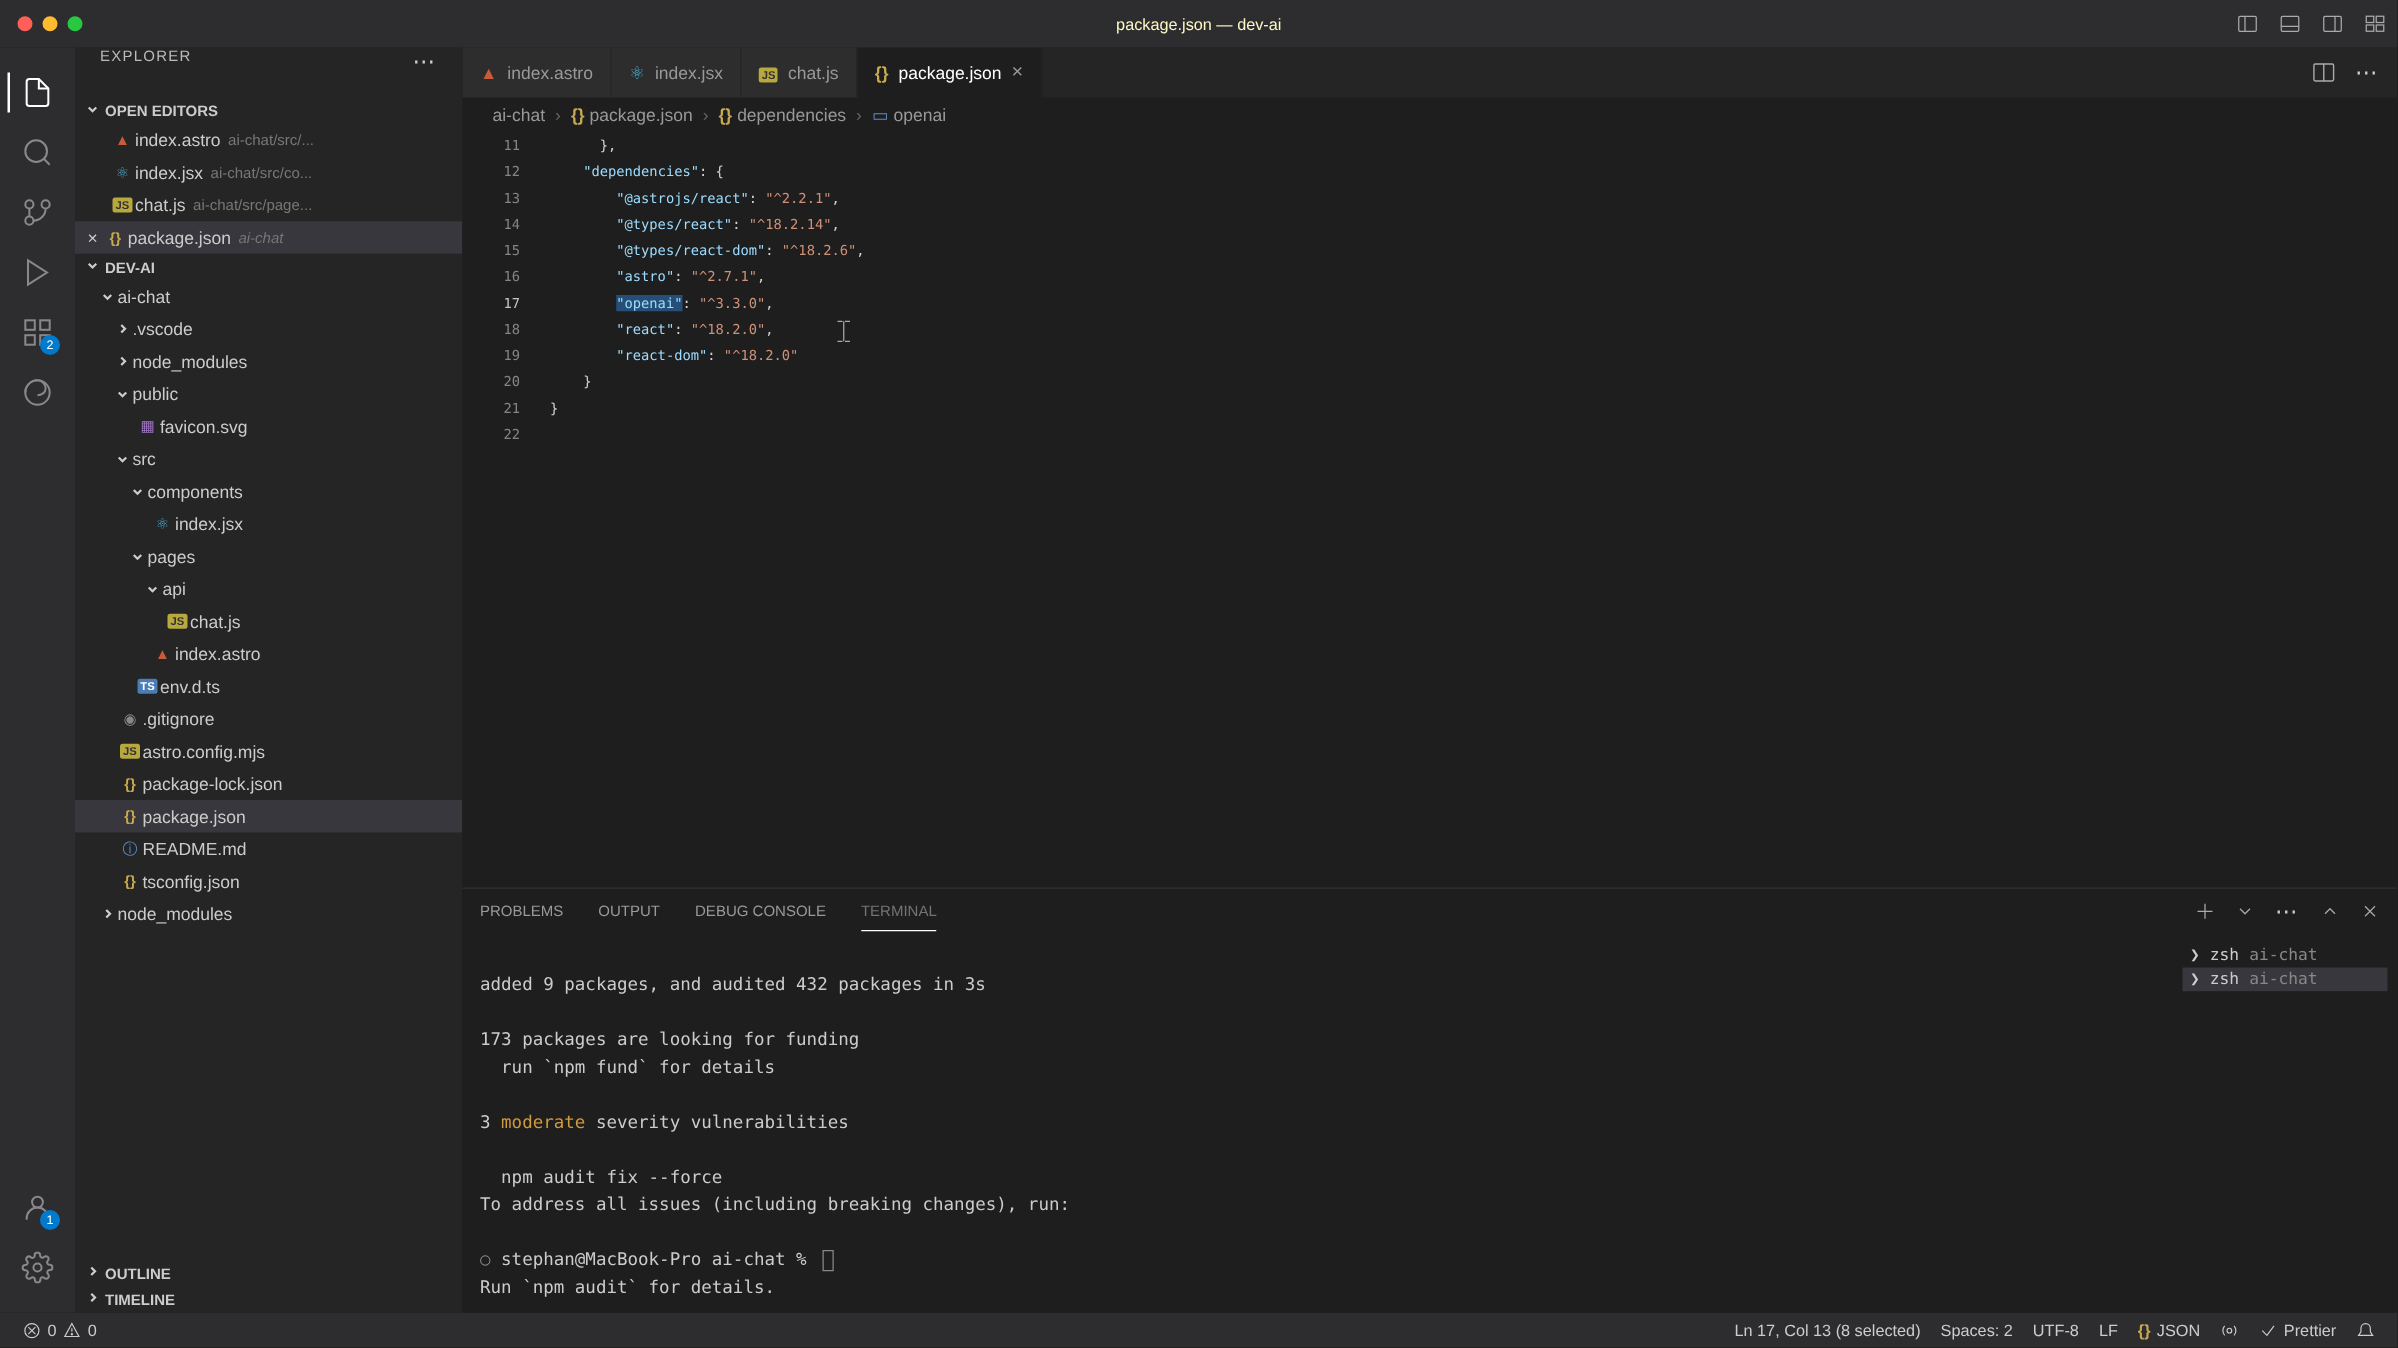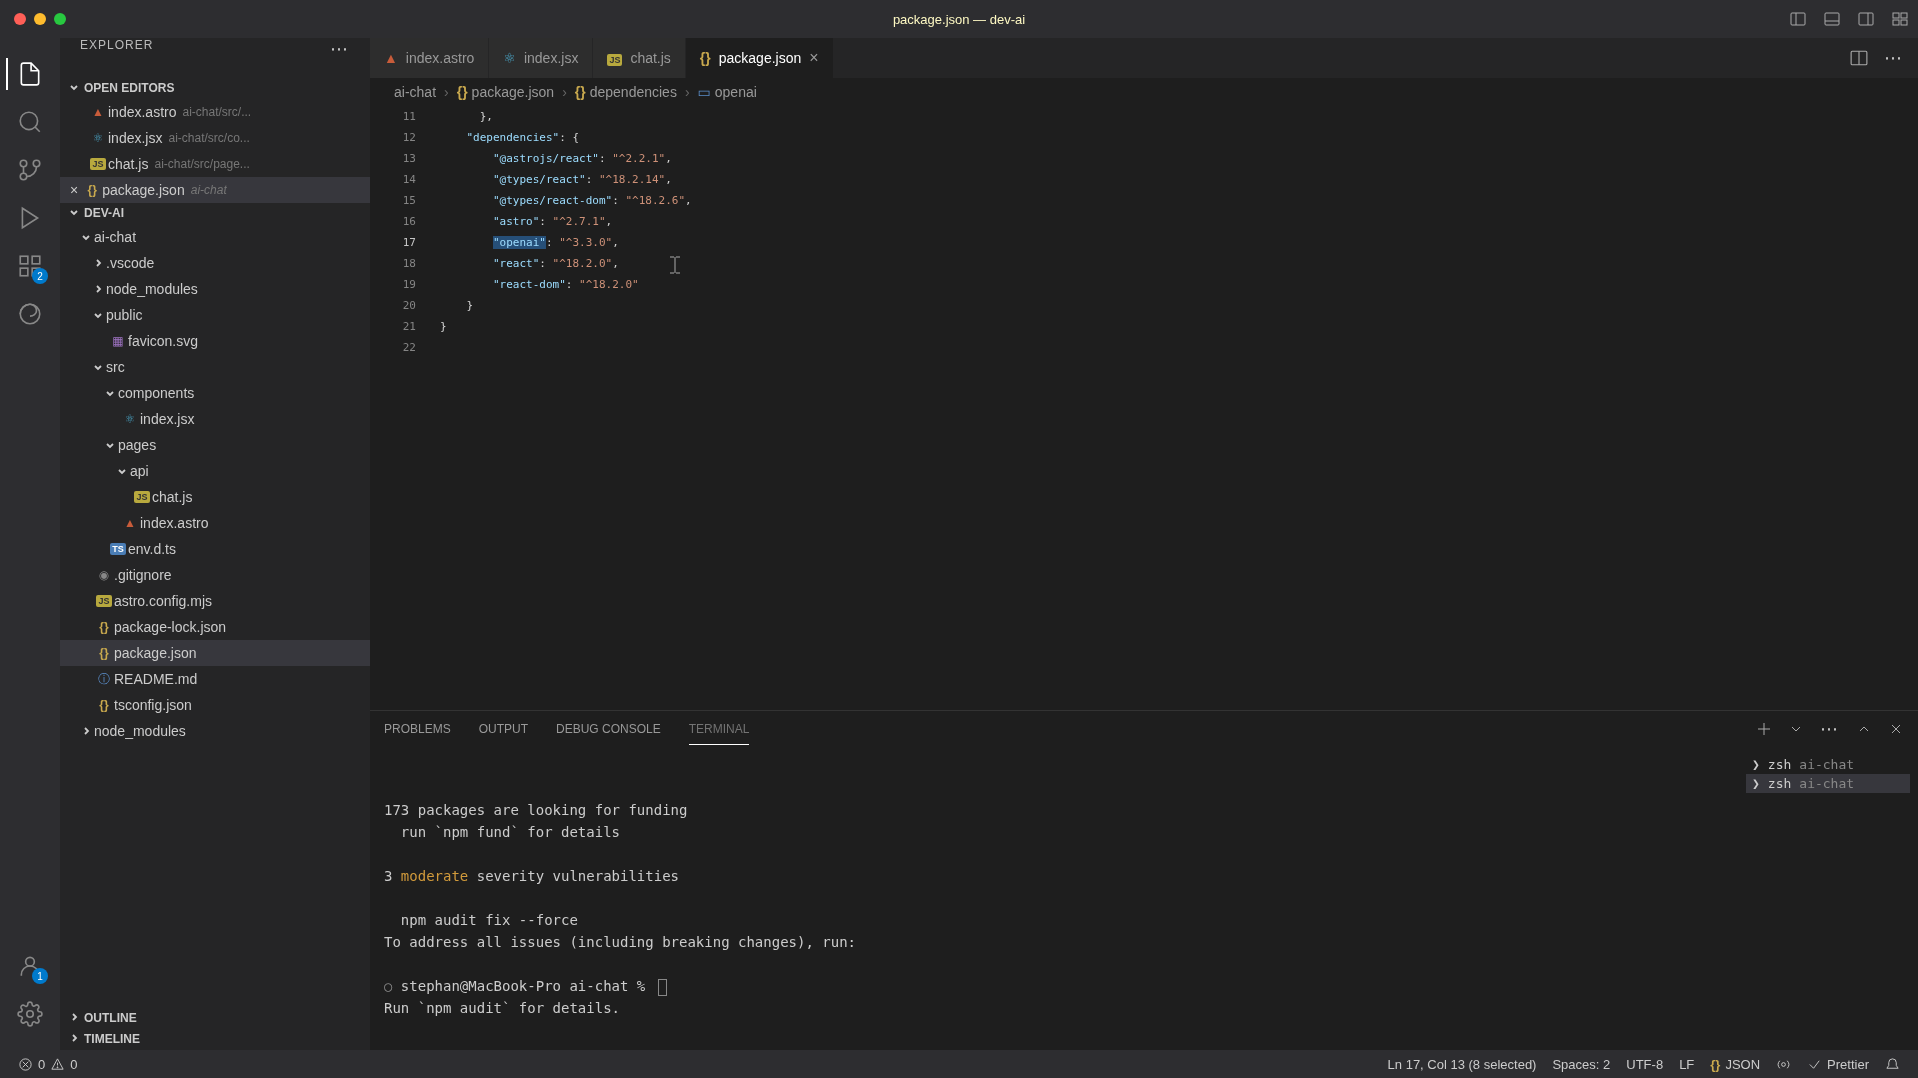--- a/index.html
+++ b/index.html
@@ -101,20 +101,21 @@
       display: flex;
       align-items: flex-start;
       padding: 0 20px;
       color: #bbb;
       font-size: 12px;
       letter-spacing: 1px;
       justify-content: space-between;
     }
     .section-header {
       display: flex;
+      align-items: center;
       padding: 3px 8px;
       font-size: 12px;
       font-weight: 700;
       color: #ccc;
       cursor: pointer;
     }
     .section-header .chev { margin-right: 4px; }
     .tree { flex: 1; overflow: auto; }
     .tree-item {
       display: flex;
@@ -612,20 +613,21 @@
             </svg>
           <svg viewBox="0 0 16 16">
               <line x1="4" y1="4" x2="12" y2="12"></line>
               <line x1="12" y1="4" x2="4" y2="12"></line>
             </svg>
         </div>
       </div>
       <div class="terminal-body">
         <div class="term-output" id="term-output">
             <div class="term-line">&nbsp;</div>
+            <div class="term-line">added 9 packages, and audited 432 packages in 3s</div>
             <div class="term-line">&nbsp;</div>
             <div class="term-line">173 packages are looking for funding</div>
             <div class="term-line">  run `npm fund` for details</div>
             <div class="term-line">&nbsp;</div>
             <div class="term-line">3 <span class="warn">moderate</span> severity vulnerabilities</div>
             <div class="term-line">&nbsp;</div>
             <div class="term-line">  npm audit fix --force</div>
             <div class="term-line">To address all issues (including breaking changes), run:</div>
             <div class="term-line">&nbsp;</div>
             <div class="term-line"><span style="color:#888">○ </span>stephan@MacBook-Pro ai-chat % <span class="term-cursor-box"></span></div>

